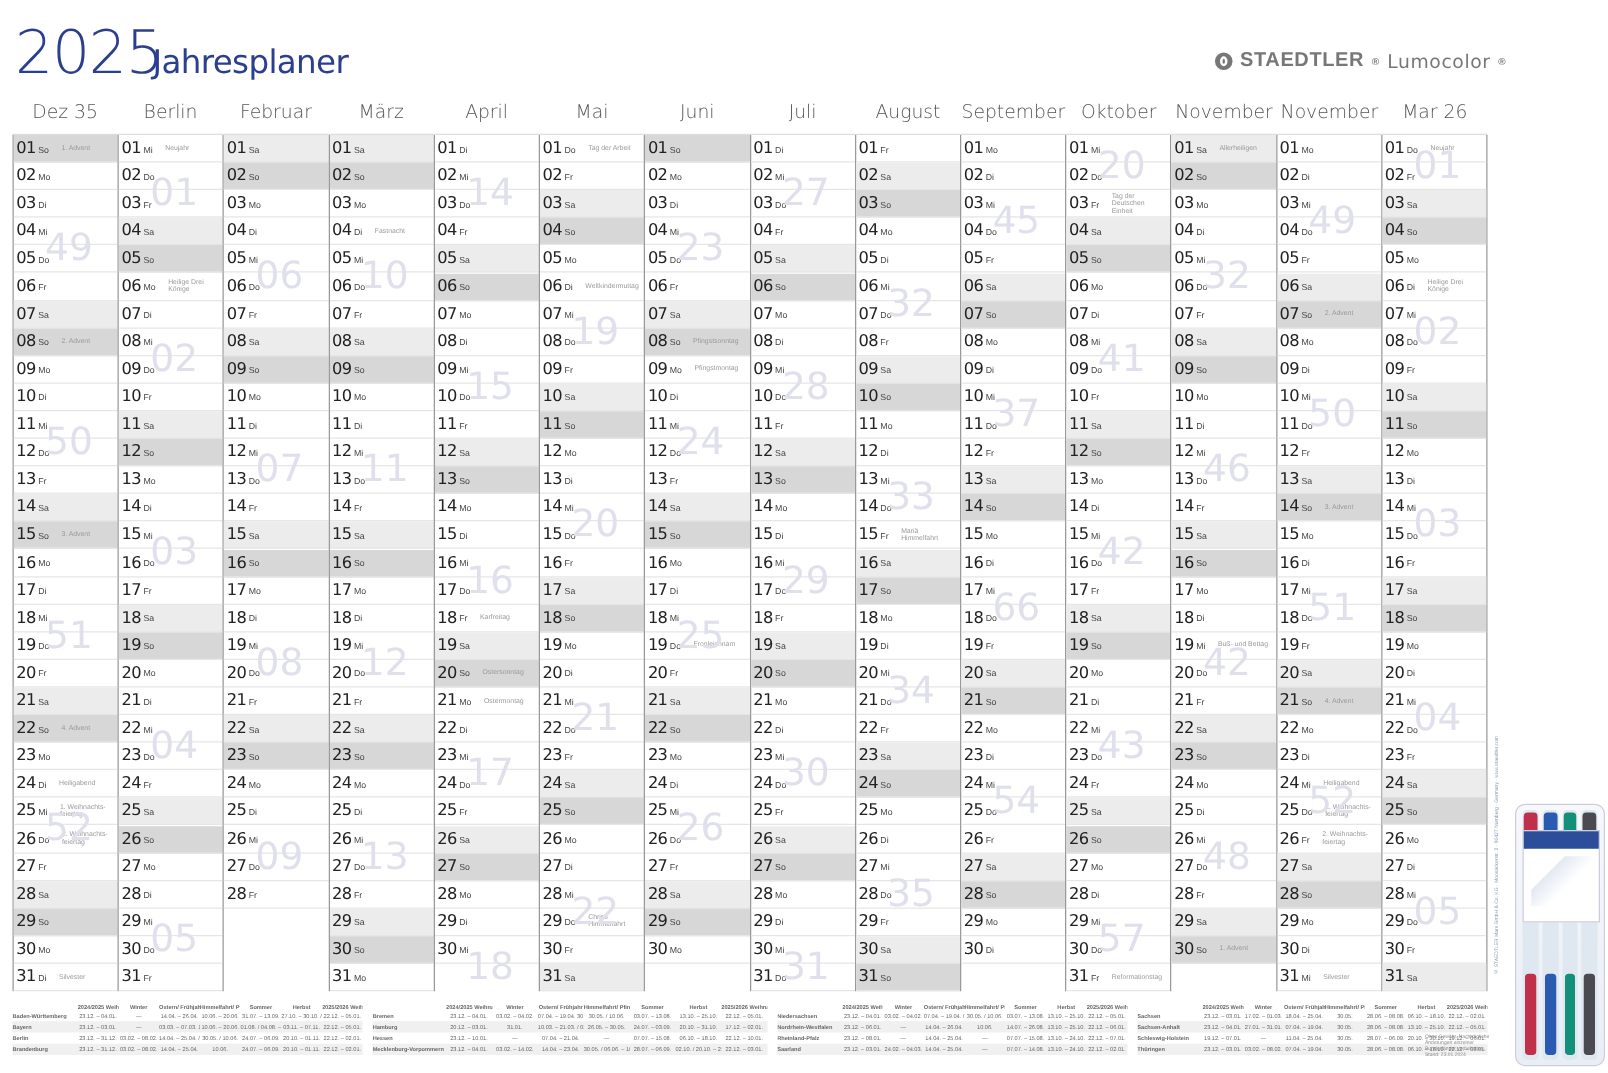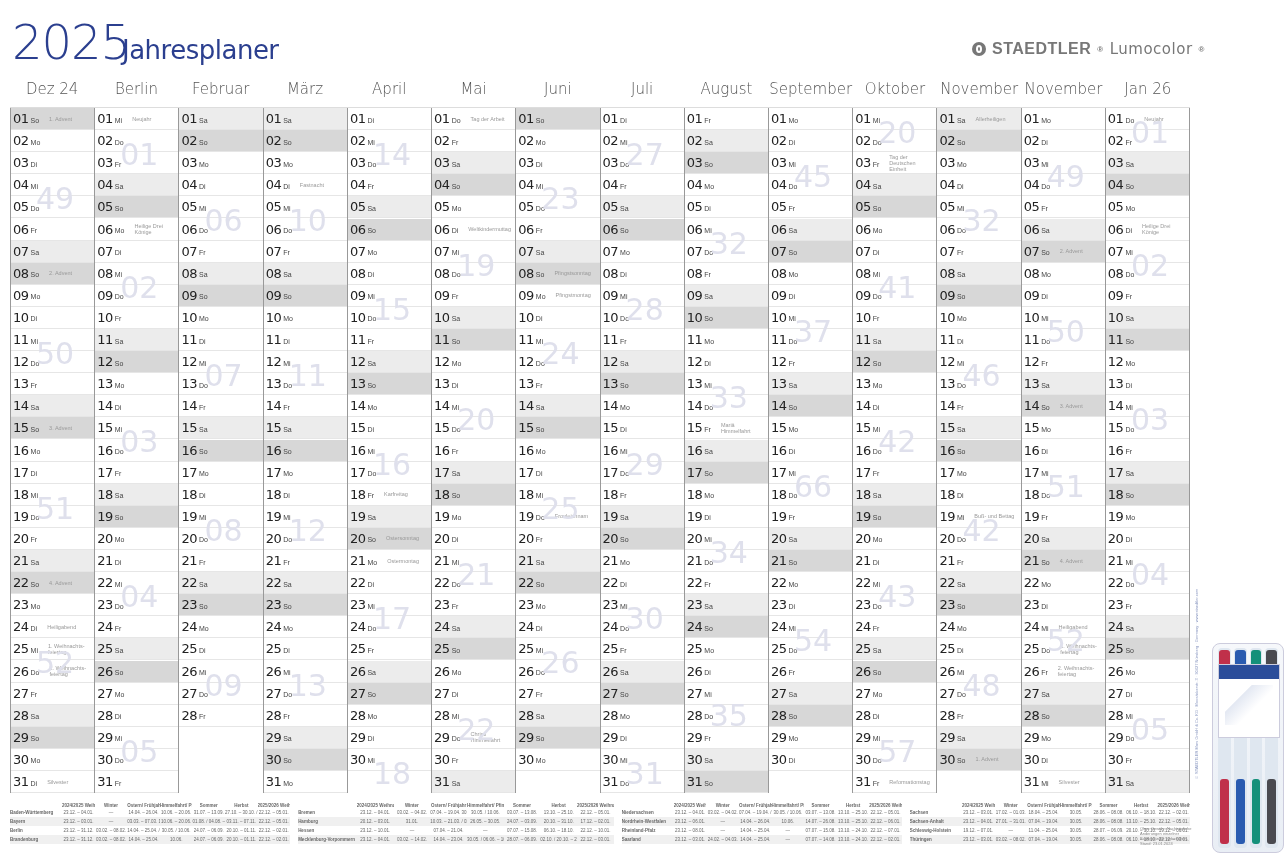--- a/index.html
+++ b/index.html
@@ -49,34 +49,34 @@
   <div class="brand">
     <span class="logo"></span>
     <span>STAEDTLER</span>
       <sup>®</sup>
     <span class="sub">Lumocolor</span>
       <sup>®</sup>
   </div>
 </div>
 
 <div class="months" id="month-headers">
-    <div class="mh">Dez 24</div>
+    <div class="mh">Dez 35</div>
     <div class="mh">Berlin</div>
     <div class="mh">Februar</div>
     <div class="mh">März</div>
     <div class="mh">April</div>
     <div class="mh">Mai</div>
     <div class="mh">Juni</div>
     <div class="mh">Juli</div>
     <div class="mh">August</div>
     <div class="mh">September</div>
     <div class="mh">Oktober</div>
     <div class="mh">November</div>
     <div class="mh">November</div>
-    <div class="mh">Jan 26</div>
+    <div class="mh">Mar 26</div>
   </div>
 <div class="grid" id="grid">
     <div class="col">
       <div class="day so" style="top: 0px;">
         <span class="n">01</span>
         <span class="w">So</span>
         <span class="h">1. Advent</span>
       </div>
       <div class="day" style="top: 22.1px;">
         <span class="n">02</span>

